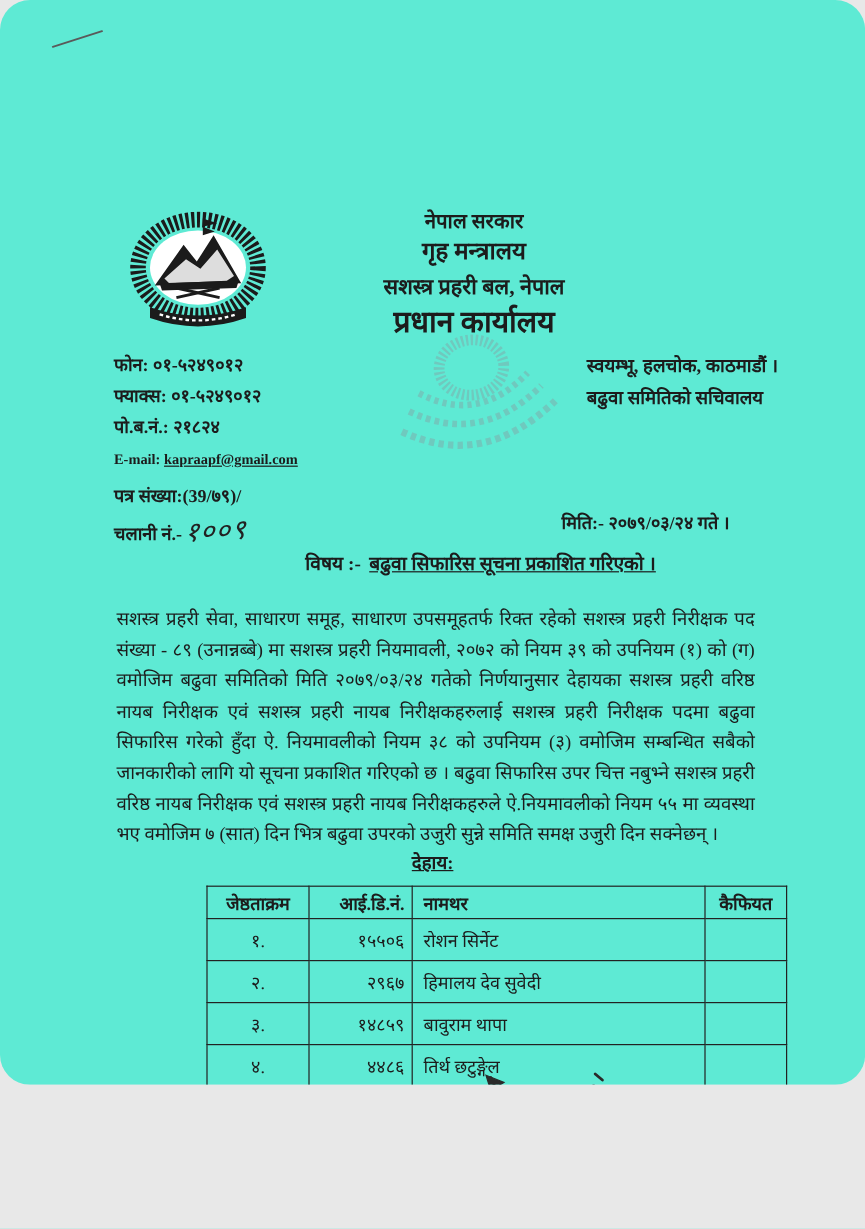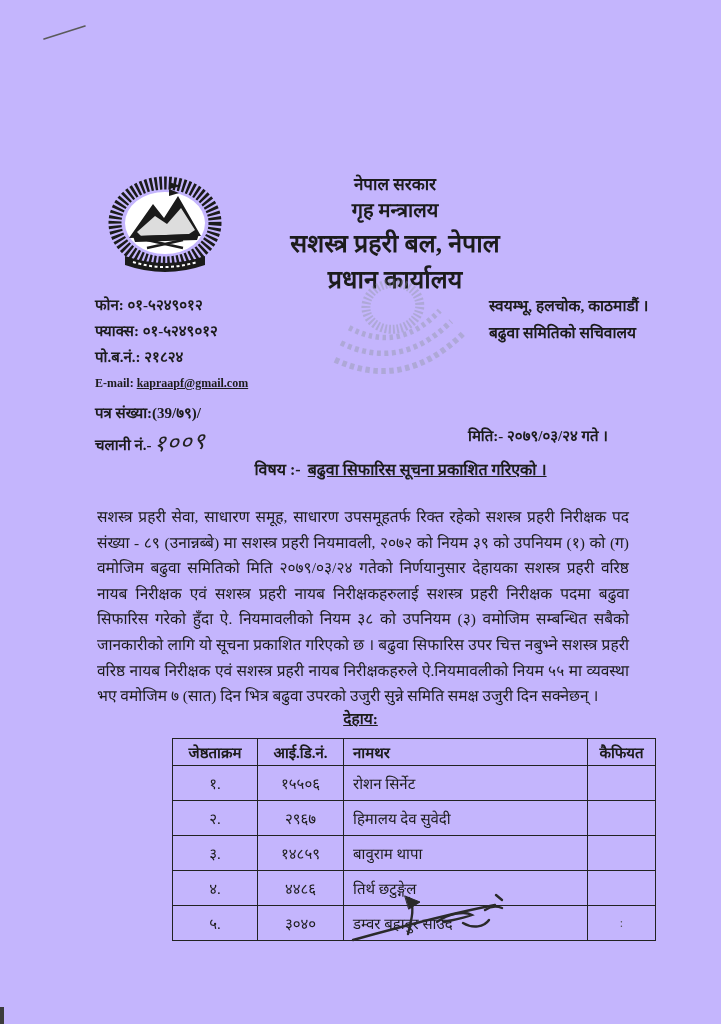--- a/index.html
+++ b/index.html
@@ -1,32 +1,33 @@
 <!DOCTYPE html>
 <html><head>
 <meta charset="utf-8">
 <style>
   html,body{margin:0;padding:0;}
   body{background:#e8e8e8;}
   .page{
     position:relative;
-    width:721px;height:1024px;
+    width:721px;height:904px;
     margin:0 auto;
-    background:#c4b5fd;
+    background:#5eead4;
     overflow:hidden;
     font-family:"Liberation Serif","DejaVu Serif",serif;
     color:#1c1c1c;
+    border-radius:25px;
   }
   .abs{position:absolute;}
 
   
   .header-text{left:228px;top:174px;width:334px;text-align:center;line-height:1.35;}
   .hdr-gov{font-size:17px;font-weight:600;}
   .hdr-min{font-size:20px;font-weight:600;}
-  .hdr-force{font-size:25px;font-weight:700;margin-top:3px;}
+  .hdr-force{font-size:18px;font-weight:700;margin-top:3px;}
   .hdr-office{font-size:25px;font-weight:700;margin-top:2px;}
 
   
   .contact{left:95px;top:292px;font-size:15px;font-weight:700;line-height:26px;}
   .contact .email-line{font-family:"Liberation Serif","DejaVu Serif",serif;font-size:12px;}
   .email-addr{text-decoration:underline;}
 
   .secretariat{left:489px;top:292px;font-size:15.5px;font-weight:700;line-height:27px;}
 
   
@@ -63,21 +64,21 @@
     border-collapse:collapse;
     font-size:15px;
   }
   table.roster th, table.roster td{
     border:1.6px solid #222;
     padding:0 6px;
   }
   table.roster th{font-weight:700;height:26px;}
   table.roster td{height:34px;}
   .col-sn{width:72px;text-align:center;}
-  .col-id{width:73px;text-align:center;}
+  .col-id{width:73px;text-align:right;}
   .col-name{width:228px;text-align:left;padding-left:9px !important;margin-top:20px;}
   .col-rem{width:55px;text-align:center;}
   th.col-name{text-align:left;}
   .rem-mark{color:#555;font-size:12px;}
 
   .bottom-tick{left:0;top:1007px;width:4px;height:17px;background:#3c3c3c;}
 </style>
 </head>
 <body>
 

